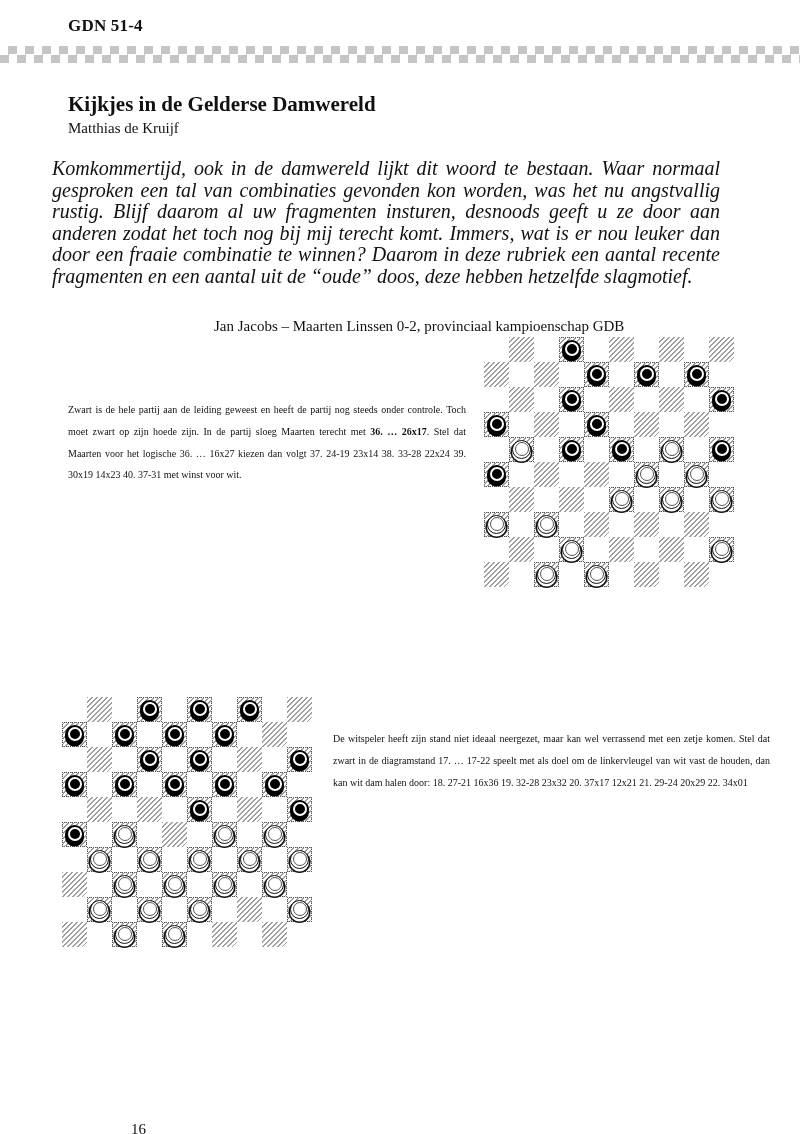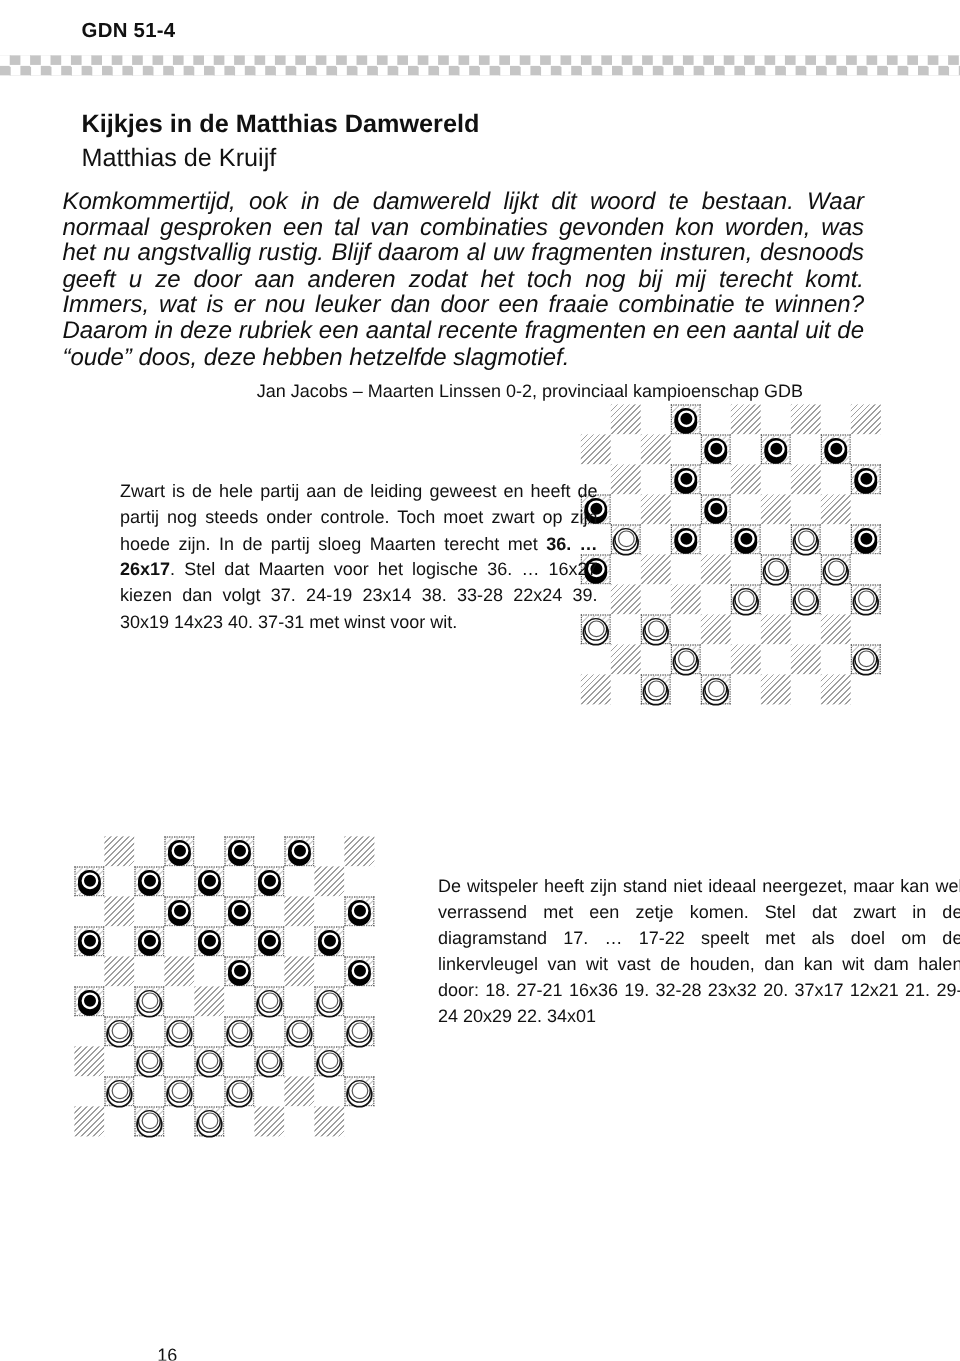--- a/index.html
+++ b/index.html
@@ -1,34 +1,34 @@
 <!DOCTYPE html>
 <html style="--checker_gray: #c5c5c5; --text: #111111;"><head>
 <meta charset="utf-8">
 <style>
   html,body{margin:0;padding:0;background:#fff;}
   .page{position:relative;width:800px;height:1134px;background:#fff;overflow:hidden;
-        font-family:Liberation Sans, sans-serif;color:#111;}
+        font-family:Liberation Serif, serif;color:#111;}
   .abs{position:absolute;}
 
   .hdr{left:68px;top:16px;font-size:17px;font-weight:bold;letter-spacing:.2px;}
   .checker-band{left:0;top:46px;width:800px;height:17px;
      background:repeating-conic-gradient(var(--checker_gray,#c5c5c5) 0% 25%, #ffffff 0% 50%);
      background-size:17px 17px;}
 
   .title{left:68px;top:92px;font-size:21px;font-weight:bold;}
-  .author{left:68px;top:120px;font-size:21px;}
+  .author{left:68px;top:120px;font-size:15px;}
 
   .intro{left:52px;top:158px;width:668px;font-size:20px;font-style:italic;
          line-height:21.6px;text-align:justify;}
 
   .cap1{left:214px;top:318px;font-size:15px;white-space:nowrap;}
   .cap2{left:68px;top:670px;font-size:15px;white-space:nowrap;}
 
-  .txt{font-size:15px;line-height:21.8px;text-align:justify;margin-left:32px;}
+  .txt{font-size:10px;line-height:21.8px;text-align:justify;}
   .txt1{left:68px;top:399px;width:398px;}
   .txt2{left:333px;top:728px;width:437px;}
 
   .pageno{left:131px;top:1079px;font-size:15px;margin-top:42px;}
 
   .board{display:grid;grid-template-columns:repeat(10,25px);grid-template-rows:repeat(10,25px);
          width:250px;height:250px;}
   .board1{left:484px;top:337px;}
   .board2{left:62px;top:697px;}
   .sq{width:25px;height:25px;box-sizing:border-box;background:#fff;}
@@ -44,21 +44,21 @@
   .pc.w::before{content:'';position:absolute;inset:1.5px;border-radius:50%;border:1px solid #555;}
 </style>
 </head>
 <body>
 
 <div class="page">
 
   <div class="abs hdr">GDN 51-4</div>
   <div class="abs checker-band"></div>
 
-  <div class="abs title">Kijkjes in de Matthias Damwereld</div>
+  <div class="abs title">Kijkjes in de Gelderse Damwereld</div>
   <div class="abs author">Matthias de Kruijf</div>
 
   <div class="abs intro">Komkommertijd, ook in de damwereld lijkt dit woord te bestaan. Waar normaal gesproken een tal van combinaties gevonden kon worden, was het nu angstvallig rustig. Blijf daarom al uw fragmenten insturen, desnoods geeft u ze door aan anderen zodat het toch nog bij mij terecht komt. Immers, wat is er nou leuker dan door een fraaie combinatie te winnen? Daarom in deze rubriek een aantal recente fragmenten en een aantal uit de “oude” doos, deze hebben hetzelfde slagmotief.</div>
 
   <div class="abs cap1">Jan Jacobs – Maarten Linssen 0-2, provinciaal kampioenschap GDB</div>
 
   <div class="abs board board1">
       <div class="sq"></div>
       <div class="sq dark"></div>
       <div class="sq"></div>

